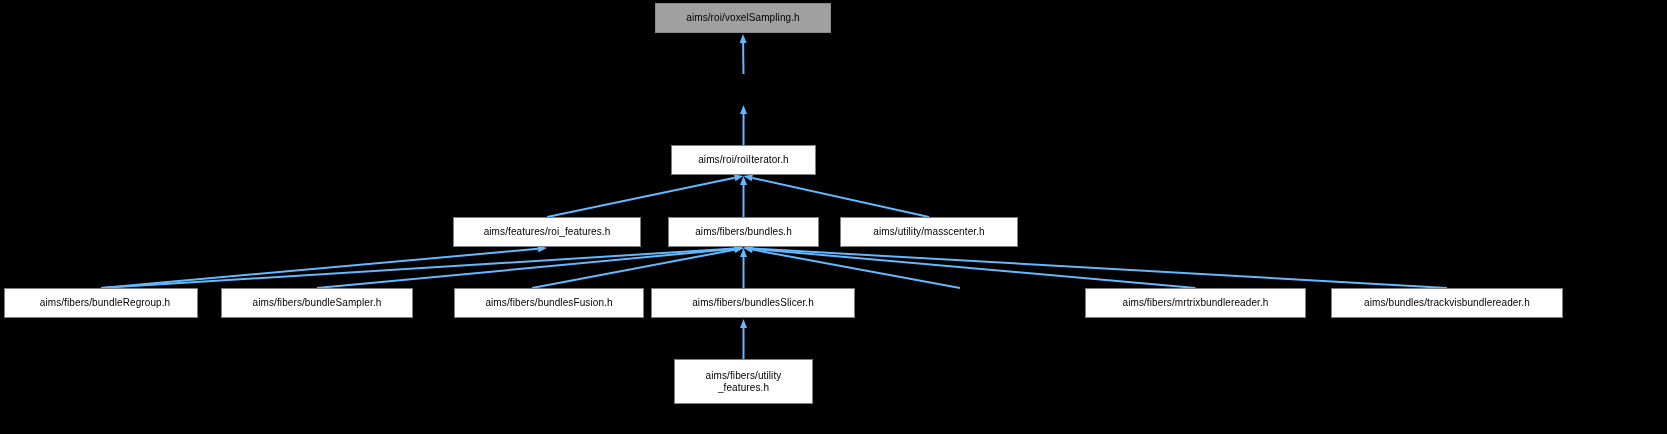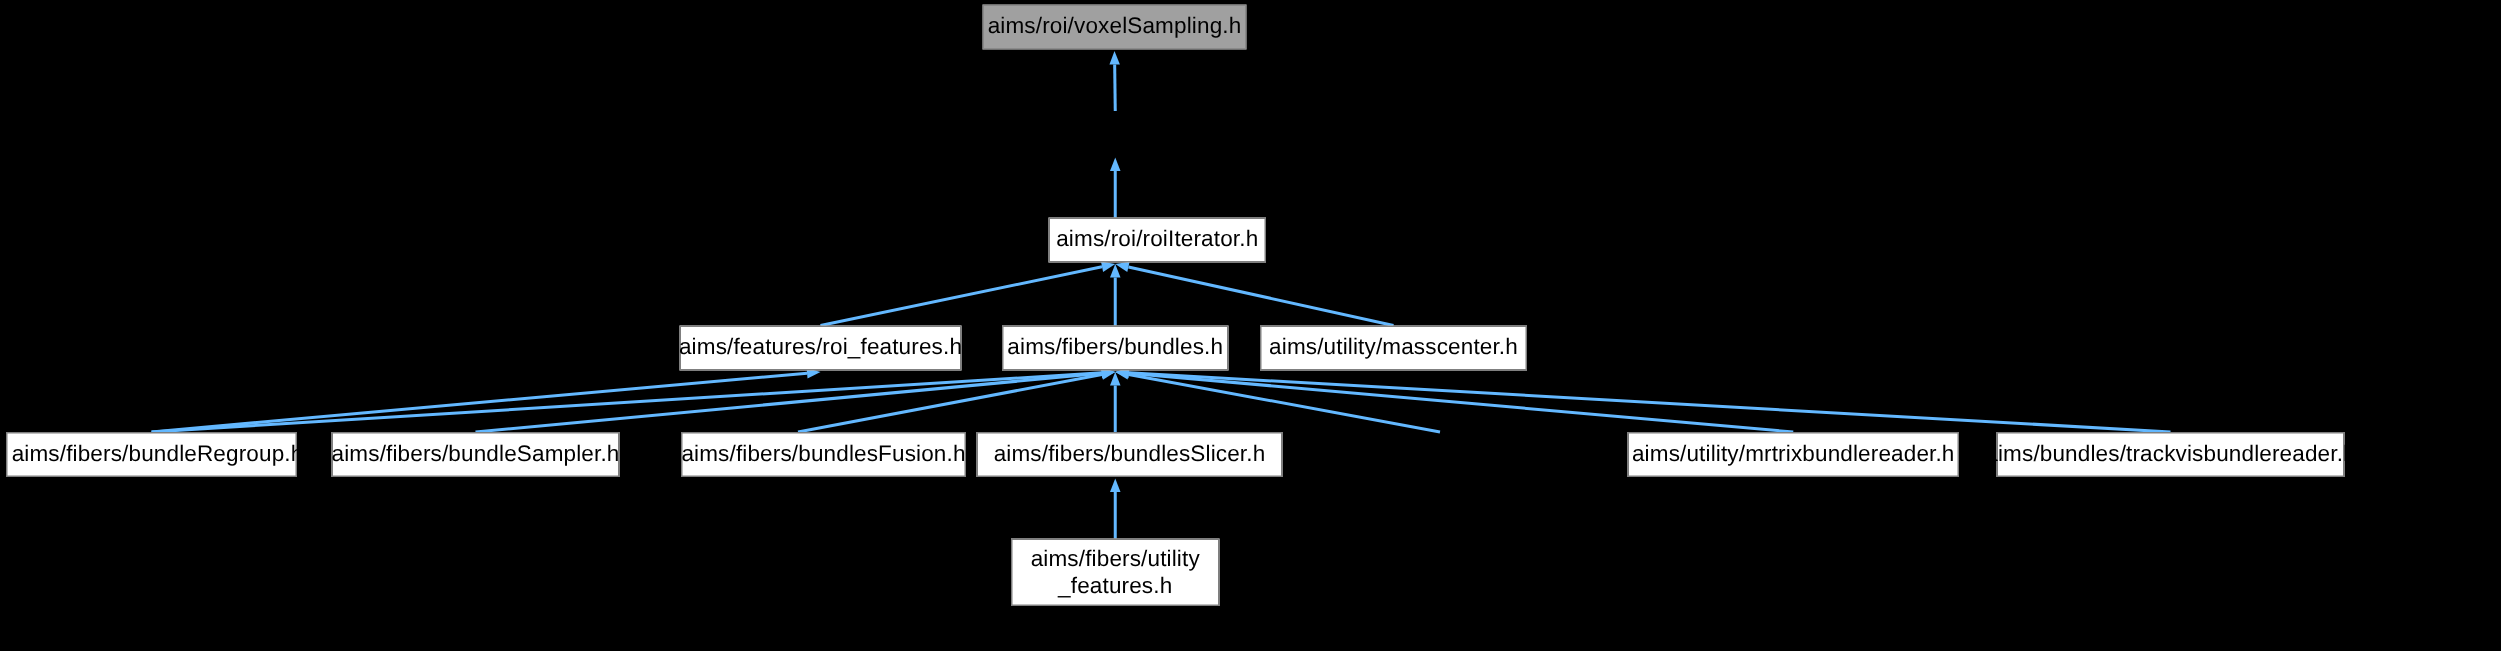--- a/index.html
+++ b/index.html
@@ -26,21 +26,21 @@
   .node {
     position: absolute;
     box-sizing: border-box;
     display: flex;
     align-items: center;
     justify-content: center;
     text-align: center;
     border: 1px solid #7f7f7f;
     background: #ffffff;
     color: #000000;
-    font-size: 15px;
+    font-size: 10px;
     line-height: 1.18;
     letter-spacing: 0.1px;
     white-space: pre-line;
     padding: 0 6px;
   }
   .node.current {
     background: #a0a0a0;
     border-color: #8a8a8a;
     color: #000000;
   }
@@ -73,25 +73,25 @@
       <line x1="960" y1="288" x2="752.3502149836675" y2="249.63514364594317" stroke="#63b8ff" stroke-width="2"></line>
       <polygon points="743.5,248 752.9861041793121,246.19339337451694 751.7143257880228,253.0768939173694" fill="#63b8ff"></polygon>
       <line x1="1195.5" y1="288" x2="752.4649640526152" y2="248.79335965067392" stroke="#63b8ff" stroke-width="2"></line>
       <polygon points="743.5,248 752.773492805655,245.30698474132356 752.1564352995754,252.27973456002428" fill="#63b8ff"></polygon>
       <line x1="1447" y1="288" x2="752.4854871459346" y2="248.5109018988449" stroke="#63b8ff" stroke-width="2"></line>
       <polygon points="743.5,248 752.6841712177076,245.016545786537 752.2868030741616,252.00525801115282" fill="#63b8ff"></polygon>
       <line x1="743.5" y1="359" x2="743.5" y2="328" stroke="#63b8ff" stroke-width="2"></line>
       <polygon points="743.5,319 747,328 740,328" fill="#63b8ff"></polygon>
     </svg>
 <div class="node current" style="left: 655px; top: 3px; width: 176px; height: 30px;">aims/roi/voxelSampling.h</div>
-    <div class="node" style="left: 671px; top: 145px; width: 145px; height: 30px; margin-left: 28px;">aims/roi/roiIterator.h</div>
+    <div class="node" style="left: 671px; top: 145px; width: 145px; height: 30px;">aims/roi/roiIterator.h</div>
     <div class="node" style="left: 453px; top: 217px; width: 188px; height: 30px;">aims/features/roi_features.h</div>
     <div class="node" style="left: 668px; top: 217px; width: 151px; height: 30px;">aims/fibers/bundles.h</div>
     <div class="node" style="left: 840px; top: 217px; width: 178px; height: 30px;">aims/utility/masscenter.h</div>
     <div class="node" style="left: 4px; top: 288px; width: 194px; height: 30px; padding-left: 14px;">aims/fibers/bundleRegroup.h</div>
     <div class="node" style="left: 221px; top: 288px; width: 192px; height: 30px; text-align: right;">aims/fibers/bundleSampler.h</div>
     <div class="node" style="left: 454px; top: 288px; width: 190px; height: 30px;">aims/fibers/bundlesFusion.h</div>
     <div class="node" style="left: 651px; top: 288px; width: 204px; height: 30px;">aims/fibers/bundlesSlicer.h</div>
-    <div class="node" style="left: 1085px; top: 288px; width: 221px; height: 30px;">aims/utility/mrtrixbundlereader.h</div>
+    <div class="node" style="left: 1085px; top: 288px; width: 221px; height: 30px;">aims/fibers/mrtrixbundlereader.h</div>
     <div class="node" style="left: 1331px; top: 288px; width: 232px; height: 30px;">aims/bundles/trackvisbundlereader.h</div>
     <div class="node" style="left: 674px; top: 359px; width: 139px; height: 45px;">aims/fibers/utility
 _features.h</div>
   </div>
 
 </body></html>

